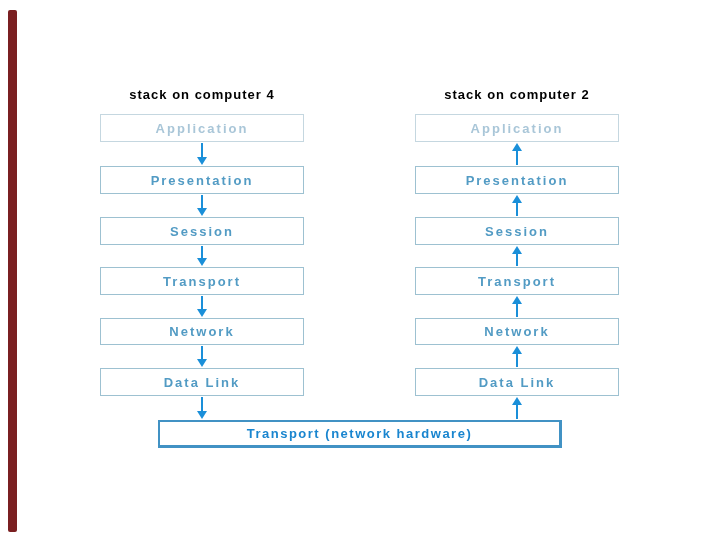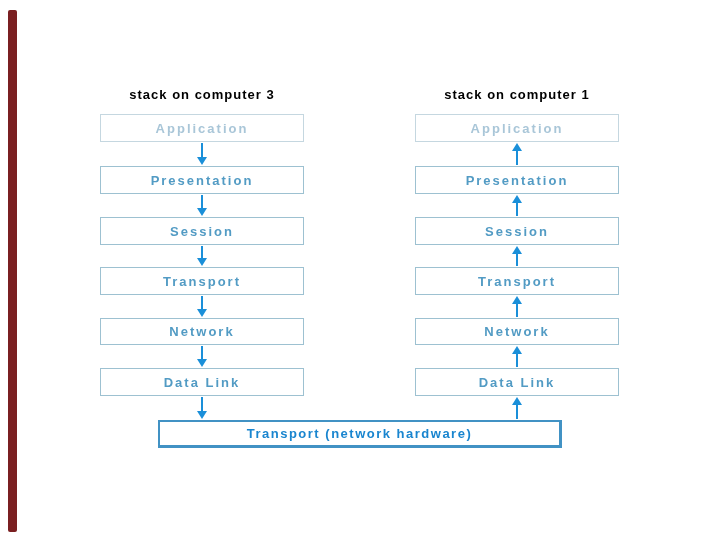--- a/index.html
+++ b/index.html
@@ -45,22 +45,22 @@
   .arrow.up .shaft   { bottom:0; height:calc(100% - 7px); }
   .arrow.up .head    { top:0; border-bottom:8px solid var(--arrow,#1a8fd9); }
 </style>
 </head>
 <body>
 
 <div class="canvas">
 
   <div class="accent-bar"></div>
 
-  <div class="stack-title" style="left:100px;top:88px;width:204px">stack on computer 3</div>
-  <div class="stack-title" style="left:415px;top:88px;width:204px">stack on computer 1</div>
+  <div class="stack-title" style="left:100px;top:88px;width:204px">stack on computer 4</div>
+  <div class="stack-title" style="left:415px;top:88px;width:204px">stack on computer 2</div>
 
   <div class="lbox app" style="left:100px;top:114px;width:204px;height:28px">Application</div>
   <div class="lbox" style="left:100px;top:166px;width:204px;height:28px">Presentation</div>
   <div class="lbox" style="left:100px;top:217px;width:204px;height:28px">Session</div>
   <div class="lbox" style="left:100px;top:267px;width:204px;height:28px">Transport</div>
   <div class="lbox" style="left:100px;top:318px;width:204px;height:27px">Network</div>
   <div class="lbox" style="left:100px;top:368px;width:204px;height:28px">Data Link</div>
 
   <div class="lbox app" style="left:415px;top:114px;width:204px;height:28px">Application</div>
   <div class="lbox" style="left:415px;top:166px;width:204px;height:28px">Presentation</div>

